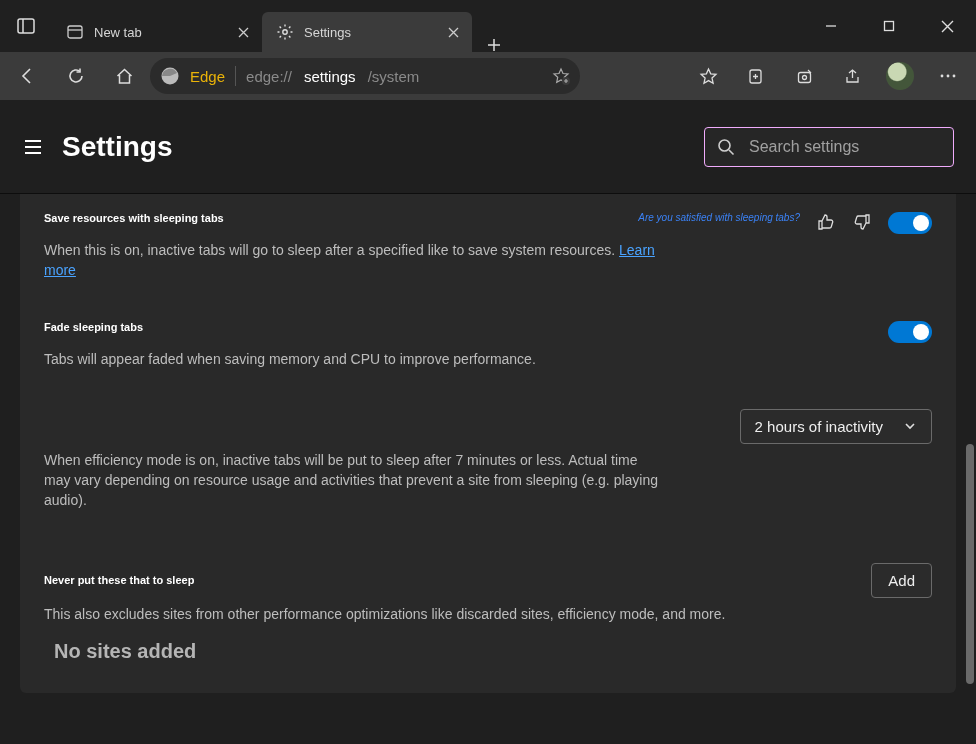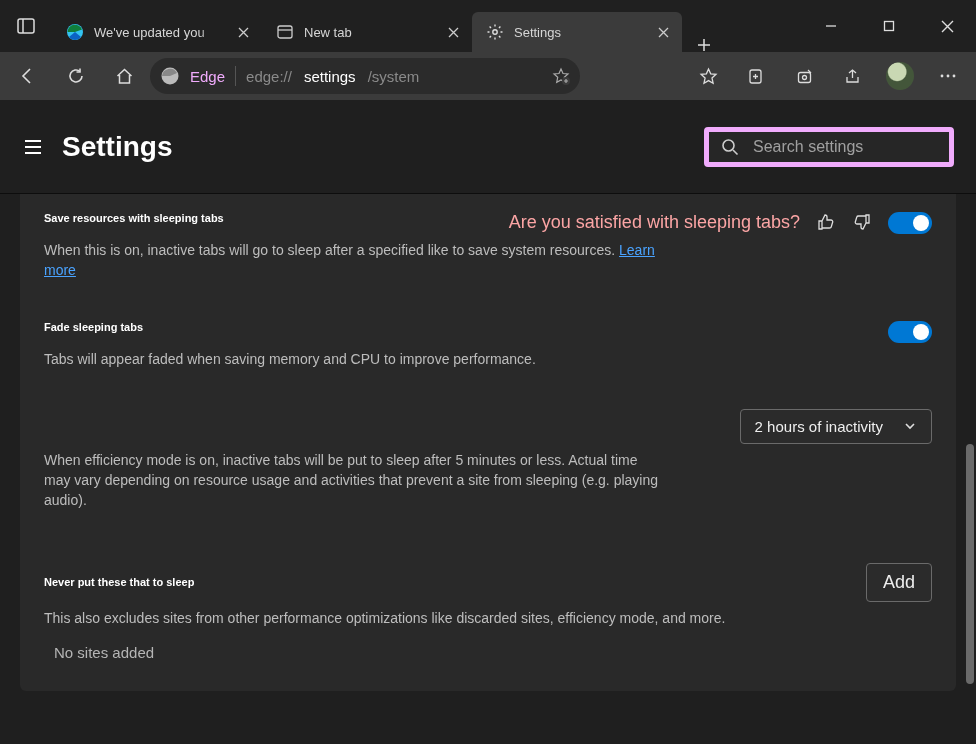--- a/index.html
+++ b/index.html
@@ -27,80 +27,65 @@
   .omni-addr { display: flex; align-items: baseline; gap: 12px; }
   .omni-addr .muted { color: #8a8a8a; }
   .omni-addr .highlight { color: #fff; }
   .omni-sep { width: 1px; height: 20px; background: #555; }
   .omnistar { margin-left: auto; }
   .avatar { width: 28px; height: 28px; border-radius: 50%; background: radial-gradient(circle at 40% 35%, #c9d8b3 0 35%, #43563a 40% 100%); }
 
   
   .settings-bar { height: 94px; background: #1f1f1f; display: flex; align-items: center; padding: 0 22px; gap: 18px; border-bottom: 1px solid #0d0d0d; }
   .settings-title { font-size: 28px; font-weight: 600; }
-  .search-settings { margin-left: auto; width: 250px; height: 40px; border: 5px solid #f0abfc; border-radius: 4px; display: flex; align-items: center; padding: 0 12px; gap: 14px; color: #b8b8b8; font-size: 16px; background: #262626; }
+  .search-settings { margin-left: auto; width: 250px; height: 40px; border: 1px solid #f0abfc; border-radius: 4px; display: flex; align-items: center; padding: 0 12px; gap: 14px; color: #b8b8b8; font-size: 16px; background: #262626; }
   .search-settings input { background: transparent; border: none; outline: none; color: #fff; font-size: 16px; width: 100%; }
   .search-settings input::placeholder { color: #a0a0a0; }
 
   
   .page-scroll { height: 550px; overflow-y: auto; background: #1f1f1f; position: relative; }
   .page-scroll::-webkit-scrollbar { width: 14px; }
   .page-scroll::-webkit-scrollbar-track { background: #1f1f1f; }
   .page-scroll::-webkit-scrollbar-thumb { background: #555; border-radius: 7px; border: 3px solid #1f1f1f; }
   .scroll-thumb-fake { position:absolute; right:2px; top:250px; width:8px; height:240px; background:#6a6a6a; border-radius:4px; }
 
   .card { margin: 0 20px; background: #292929; border-radius: 0 0 6px 6px; padding: 6px 0 30px 0; }
   .row { padding: 12px 24px 6px 24px; }
   .row-head { display: flex; align-items: flex-start; gap: 16px; }
   .row-title { font-size: 11px; font-weight: 600; flex-shrink: 0; }
   .row-head .grow { flex: 1; }
-  .satisfied { font-size: 18px; color: #fca5a5; white-space: nowrap; }
+  .satisfied { font-size: 10px; color: #3b82f6; white-space: nowrap; font-style: italic; }
   .thumbs { display: flex; gap: 16px; align-items: center; }
   .toggle { width: 44px; height: 22px; border-radius: 11px; background: #0078d4; position: relative; flex-shrink: 0; }
   .toggle::after { content: ""; position: absolute; right: 3px; top: 3px; width: 16px; height: 16px; border-radius: 50%; background: #fff; }
   .desc { font-size: 14px; color: #bdbdbd; margin-top: 6px; line-height: 1.45; max-width: 640px; }
   .desc a { color: #4aa3ff; text-decoration: underline; }
 
   .row-head.align-center { align-items: center; }
   .select { border: 1px solid #6a6a6a; border-radius: 4px; padding: 8px 14px; display: flex; align-items: center; gap: 20px; font-size: 15px; color: #eee; background: #2b2b2b; }
-  .add-btn { border: 1px solid #6a6a6a; border-radius: 4px; padding: 8px 16px; font-size: 18px; color: #eee; background: #2b2b2b; }
-
-  .no-sites { padding: 10px 24px 0 34px ; color: #b5b5b5; font-size: 15px; }
+  .add-btn { border: 1px solid #6a6a6a; border-radius: 4px; padding: 8px 16px; font-size: 15px; color: #eee; background: #2b2b2b; }
+
+  .no-sites { padding: 10px 24px 0 34px ; color: #b5b5b5; font-size: 20px; font-weight: bold; }
 
   .section-heading { font-size: 24px; font-weight: 600; margin: 54px 0 0 30px; }
 </style>
 </head>
 <body>
 
 <div class="titlebar">
   <div class="tabwell-icon">
     <svg width="18" height="18" viewBox="0 0 18 18">
         <rect x="1" y="2" width="16" height="14" rx="2" fill="none" stroke="#ddd" stroke-width="1.5"></rect>
         <line x1="6" y1="2" x2="6" y2="16" stroke="#ddd" stroke-width="1.5"></line>
       </svg>
   </div>
   <div class="tabs">
     <div class="tab">
       <span class="tab-ico">
         <svg width="18" height="18" viewBox="0 0 18 18">
-            <circle cx="9" cy="9" r="8" fill="#33c3f0"></circle>
-            <path d="M1.5 9 A7.5 7.5 0 0 1 16 6.5 L9 9 Z" fill="#0f7f3b"></path>
-            <path d="M9 9 L15 14 A7.5 7.5 0 0 1 3 14 Z" fill="#0b63c4"></path>
-          </svg>
-      </span>
-      <span class="tab-title">We've updated you</span>
-      <span class="close">
-        <svg width="11" height="11" viewBox="0 0 11 11">
-            <path d="M1 1 L10 10 M10 1 L1 10" stroke="#ccc" stroke-width="1.3"></path>
-          </svg>
-      </span>
-    </div>
-    <div class="tab">
-      <span class="tab-ico">
-        <svg width="18" height="18" viewBox="0 0 18 18">
             <rect x="2" y="3" width="14" height="12" rx="2" fill="none" stroke="#ccc" stroke-width="1.3"></rect>
             <line x1="2" y1="7" x2="16" y2="7" stroke="#ccc" stroke-width="1.3"></line>
           </svg>
       </span>
       <span class="tab-title">New tab</span>
       <span class="close">
         <svg width="11" height="11" viewBox="0 0 11 11">
             <path d="M1 1 L10 10 M10 1 L1 10" stroke="#ccc" stroke-width="1.3"></path>
           </svg>
       </span>
@@ -162,21 +147,21 @@
       </svg>
     </div>
 
   <div class="omnibox">
     <span>
       <svg width="20" height="20" viewBox="0 0 20 20">
           <circle cx="10" cy="10" r="8.5" fill="#bbb"></circle>
           <path d="M2 10a8 8 0 0 1 15-3l-7 3z" fill="#888"></path>
         </svg>
     </span>
-    <span style="color:#f0abfc;">Edge</span>
+    <span style="color:#eab308;">Edge</span>
     <span class="omni-sep"></span>
     <span class="omni-addr">
       <span class="muted">edge://</span>
         <span class="highlight">settings</span>
         <span class="muted">/system</span>
     </span>
     <span class="omnistar">
       <svg width="18" height="18" viewBox="0 0 18 18">
           <path d="M9 2l2 4.5 5 .5-3.7 3.3 1 5L9 13l-4.3 2.3 1-5L2 7l5-.5z" fill="none" stroke="#aaa" stroke-width="1.2"></path>
           <circle cx="14" cy="14" r="4" fill="#3b3b3b"></circle>
@@ -280,21 +265,21 @@
         <div class="grow"></div>
         <div class="select">
           <span>2 hours of inactivity</span>
           <span>
               <svg width="14" height="14" viewBox="0 0 14 14">
                 <path d="M3 5l4 4 4-4" fill="none" stroke="#ddd" stroke-width="1.6"></path>
               </svg>
             </span>
         </div>
       </div>
-      <div class="desc" style="max-width:620px">When efficiency mode is on, inactive tabs will be put to sleep after 5 minutes or less. Actual time may vary depending on resource usage and activities that prevent a site from sleeping (e.g. playing audio).</div>
+      <div class="desc" style="max-width:620px">When efficiency mode is on, inactive tabs will be put to sleep after 7 minutes or less. Actual time may vary depending on resource usage and activities that prevent a site from sleeping (e.g. playing audio).</div>
     </div>
 
     <div class="row" style="margin-top:34px">
       <div class="row-head align-center">
         <div class="row-title">Never put these that to sleep</div>
         <div class="grow"></div>
         <div class="add-btn">Add</div>
       </div>
       <div class="desc" style="max-width:760px">This also excludes sites from other performance optimizations like discarded sites, efficiency mode, and more.</div>
     </div>

